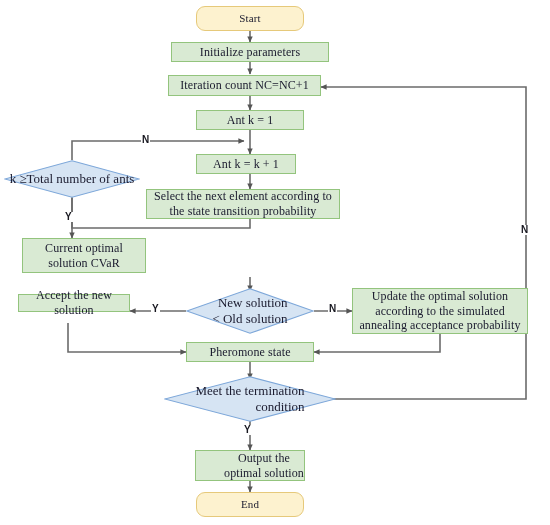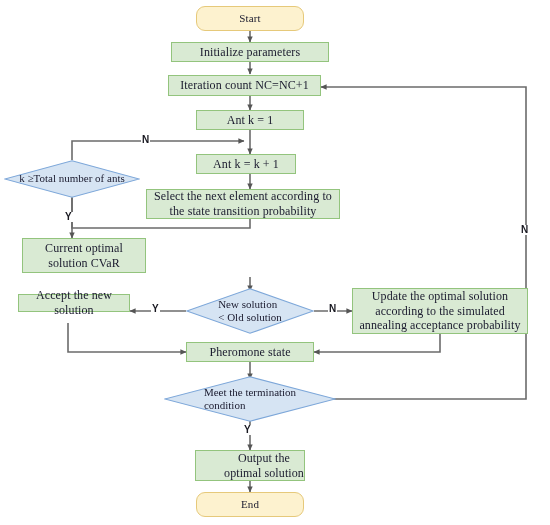--- a/index.html
+++ b/index.html
@@ -57,22 +57,22 @@
   }
   .diamond-label {
     position: absolute;
     left: 0;
     top: 0;
     width: 100%;
     height: 100%;
     display: flex;
     align-items: center;
     justify-content: center;
-    text-align: left;
-    font-size: 11px;
+    text-align: right;
+    font-size: 13px;
     line-height: 1.2;
     color: #1a1a2e;
     z-index: 3;
     pointer-events: none;
   }
   .edge-label {
     position: absolute;
     font-size: 10px;
     font-weight: bold;
     color: #17171f;

